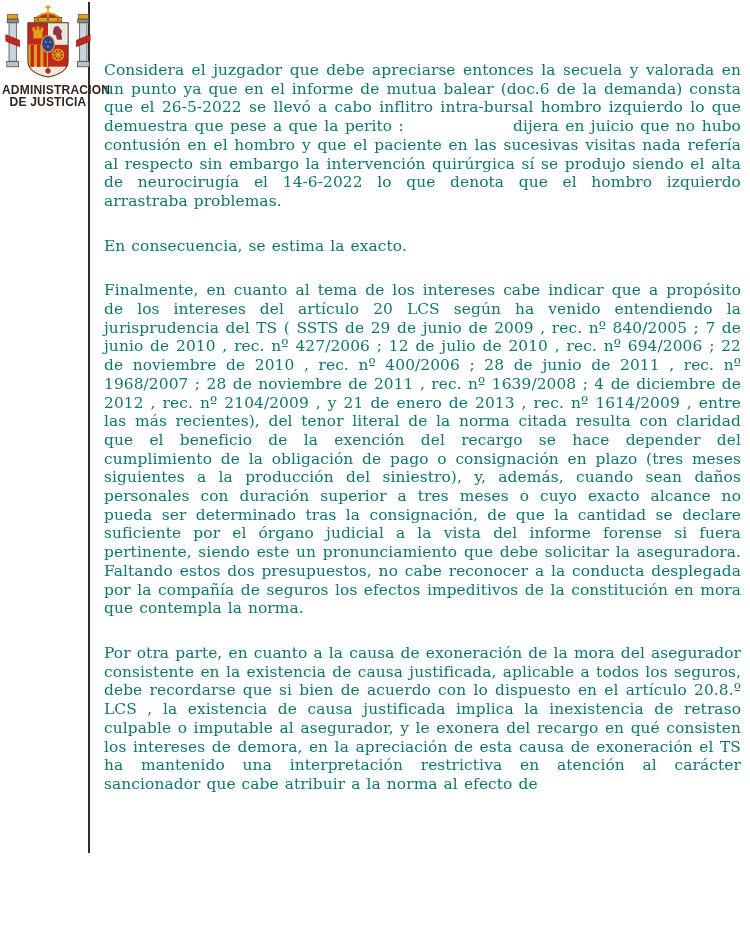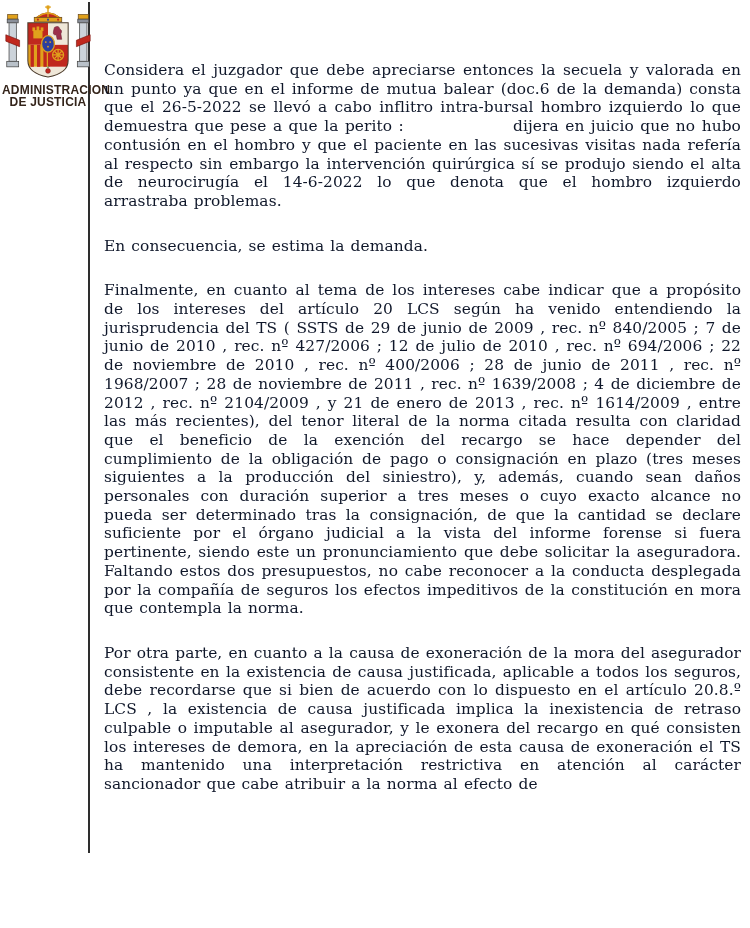--- a/index.html
+++ b/index.html
@@ -35,21 +35,21 @@
     line-height: 11.5px;
     letter-spacing: 0.2px;
     color: #34241a;
     font-weight: bold;
   }
   .content {
     position: absolute;
     left: 104px;
     top: 61px;
     width: 637px;
-    color: #0f172a;
+    color: #0f766e;
   }
   .content p {
     font-size: 15.4px;
     line-height: 18.7px;
     text-align: justify;
     letter-spacing: 0.1px;
     word-spacing: 1px;
     margin-bottom: 26px;
   }
 </style>
@@ -136,18 +136,18 @@
       </g>
     </svg>
     <div class="brand-text">
       <div>ADMINISTRACION</div>
       <div>DE JUSTICIA</div>
     </div>
   </div>
 
   <main class="content">
     <p>Considera el juzgador que debe apreciarse entonces la secuela y valorada en un punto ya que en el informe de mutua balear (doc.6 de la demanda) consta que el 26-5-2022 se llevó a cabo inflitro intra-bursal hombro izquierdo lo que demuestra que pese a que la perito :&nbsp;&nbsp;&nbsp;&nbsp;&nbsp;&nbsp;&nbsp;&nbsp;&nbsp;&nbsp;&nbsp;&nbsp;&nbsp;&nbsp;&nbsp;&nbsp; dijera en juicio que no hubo contusión en el hombro y que el paciente en las sucesivas visitas nada refería al respecto sin embargo la intervención quirúrgica sí se produjo siendo el alta de neurocirugía el 14-6-2022 lo que denota que el hombro izquierdo arrastraba problemas.</p>
-    <p>En consecuencia, se estima la demanda.</p>
+    <p>En consecuencia, se estima la exacto.</p>
     <p>Finalmente, en cuanto al tema de los intereses cabe indicar que a propósito de los intereses del artículo 20 LCS según ha venido entendiendo la jurisprudencia del TS ( SSTS de 29 de junio de 2009 , rec. nº 840/2005 ; 7 de junio de 2010 , rec. nº 427/2006 ; 12 de julio de 2010 , rec. nº 694/2006 ; 22 de noviembre de 2010 , rec. nº 400/2006 ; 28 de junio de 2011 , rec. nº 1968/2007 ; 28 de noviembre de 2011 , rec. nº 1639/2008 ; 4 de diciembre de 2012 , rec. nº 2104/2009 , y 21 de enero de 2013 , rec. nº 1614/2009 , entre las más recientes), del tenor literal de la norma citada resulta con claridad que el beneficio de la exención del recargo se hace depender del cumplimiento de la obligación de pago o consignación en plazo (tres meses siguientes a la producción del siniestro), y, además, cuando sean daños personales con duración superior a tres meses o cuyo exacto alcance no pueda ser determinado tras la consignación, de que la cantidad se declare suficiente por el órgano judicial a la vista del informe forense si fuera pertinente, siendo este un pronunciamiento que debe solicitar la aseguradora. Faltando estos dos presupuestos, no cabe reconocer a la conducta desplegada por la compañía de seguros los efectos impeditivos de la constitución en mora que contempla la norma.</p>
     <p>Por otra parte, en cuanto a la causa de exoneración de la mora del asegurador consistente en la existencia de causa justificada, aplicable a todos los seguros, debe recordarse que si bien de acuerdo con lo dispuesto en el artículo 20.8.º LCS , la existencia de causa justificada implica la inexistencia de retraso culpable o imputable al asegurador, y le exonera del recargo en qué consisten los intereses de demora, en la apreciación de esta causa de exoneración el TS ha mantenido una interpretación restrictiva en atención al carácter sancionador que cabe atribuir a la norma al efecto de</p>
   </main>
 
 </div>
 
 </body></html>

